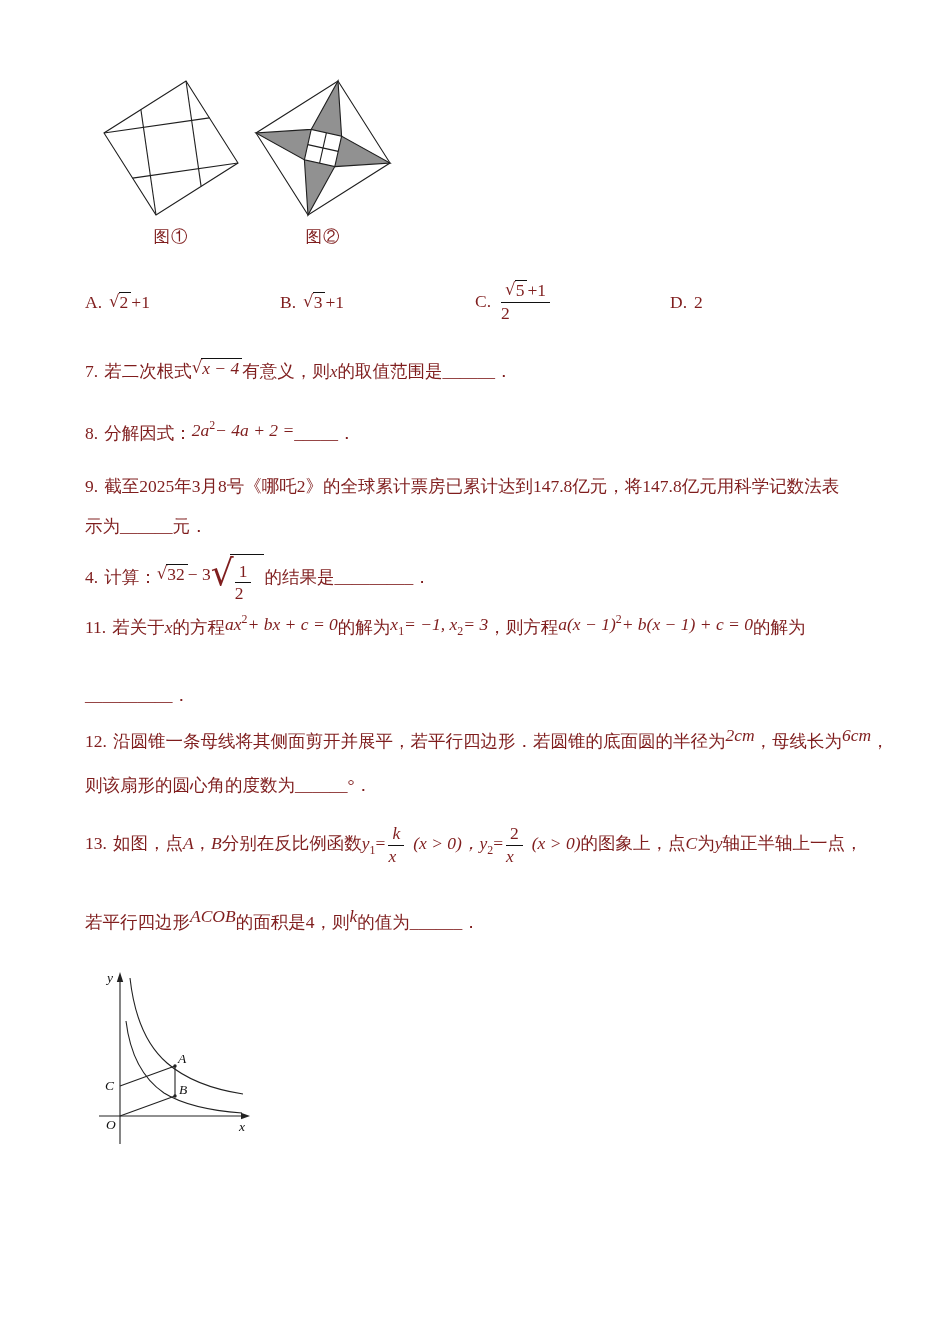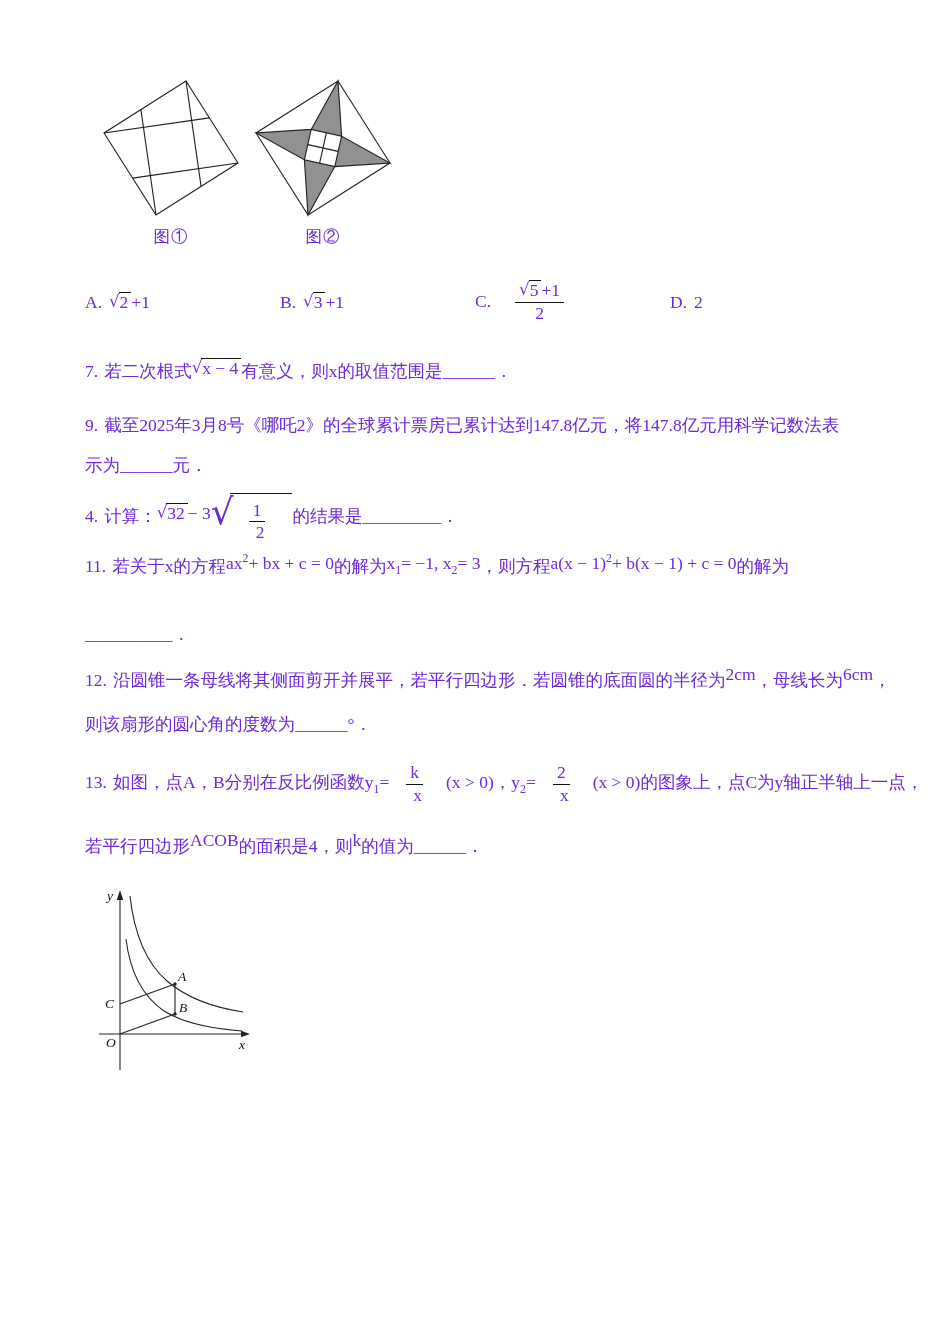--- a/index.html
+++ b/index.html
@@ -1,63 +1,63 @@
 <!DOCTYPE html>
 <html><head>
 <meta charset="utf-8">
 <style>
   *{box-sizing:border-box}
   html,body{margin:0;padding:0;background:#fff}
-  .page{width:950px;height:1144px;background:#fff;color:#6d28d9;
+  .page{width:950px;height:1144px;background:#fff;color:#7f1d1d;
         font-family:"Liberation Serif",serif;font-size:17.5px;position:relative;overflow:hidden}
   .content{padding:73px 78px 0 85px}
 
   .figures-row{display:flex;gap:10px;margin-left:15px}
   .figure{text-align:center}
   .fig-label{font-size:16.5px;margin-top:3px;letter-spacing:1px}
 
   .options-row{display:flex;align-items:center;margin-top:28px;height:52px}
   .opt{display:inline-flex;align-items:center;white-space:nowrap}
   .opt-a,.opt-b,.opt-c{width:195px}
   .opt .lbl{margin-right:7px}
 
   .section-header{margin:22px 0 0;font-size:19px;font-weight:bold}
 
   .q{margin:0;line-height:34px}
   .q .num{margin-right:6px}
   .block{display:block;white-space:nowrap}
-  .v{}
+  .v{font-style:italic}
   .raise{position:relative;top:-6px}
   .raise-sm{position:relative;top:-3px}
   sub{font-size:68%}
   sup{font-size:68%}
 
   .sqrt{white-space:nowrap}
   .sqrt .rad{display:inline-block;transform:translateY(-1px);font-family:"DejaVu Sans",sans-serif;font-size:0.95em}
   .sqrt .vin{display:inline-block;border-top:1.2px solid #111;padding:0 3px 0 1px;margin-left:-1px;line-height:1.05}
 
-  .frac{display:inline-block;vertical-align:middle;text-align:center;line-height:1.12;margin:0 17px}
+  .frac{display:inline-block;vertical-align:middle;line-height:1.12;margin:0 3px}
   .frac .num{display:block;border-bottom:1.2px solid #111;padding:0 4px 1px}
   .frac .den{display:block;padding-top:1px}
 
   .sqrtf{display:inline-flex;align-items:flex-start;vertical-align:middle;white-space:nowrap}
   .sqrtf .rad2{font-family:"DejaVu Sans",sans-serif;font-size:36px;line-height:38px}
   .sqrtf .vin2{border-top:1.3px solid #111;margin-left:-4px;padding:3px 4px 0 2px}
 
   #q7{margin-top:26px}
   #q8{margin-top:22px}
   #q9{margin-top:16px;line-height:40px}
   #q10{margin-top:8px;line-height:46px}
   #q11{line-height:36px}
   #q11 .blankline{margin-top:26px}
   #q12{margin-top:10px;line-height:36px}
   #q12 .line2{margin-top:8px}
   #q13{margin-top:12px}
   #q13 .line1{line-height:56px}
-  #q13 .line2{margin-top:11px;line-height:36px}
+  #q13 .line2{margin-top:20px;line-height:48px}
 
   .graph-wrap{margin-top:20px}
   .glabel{font-family:"Liberation Serif",serif;font-style:italic;font-size:13.5px;fill:#111}
 </style>
 </head>
 <body>
 
 <div class="page">
   <div class="content">
 
@@ -110,20 +110,23 @@
         <span class="lbl">D.</span>
         <span>2</span>
       </span>
     </div>
 
 
     <p class="q" id="q7">
       <span class="num">7.</span><span>若二次根式</span><span class="sqrt raise-sm"><span class="rad">√</span><span class="vin v">x − 4</span></span><span>有意义，则</span><span class="v">x</span><span>的取值范围是______．</span>
     </p>
 
+    <p class="q" id="q8">
+      <span class="num">8.</span><span>分解因式：</span><span class="raise-sm"><span class="v">2a</span><sup>2</sup><span class="v">− 4a + 2 =</span></span><span>_____．</span>
+    </p>
 
     <p class="q" id="q9">
       <span class="block"><span class="num">9.</span><span>截至2025年3月8号《哪吒2》的全球累计票房已累计达到147.8亿元，将147.8亿元用科学记数法表</span></span>
       <span class="block">示为______元．</span>
     </p>
 
     <p class="q" id="q10">
       <span class="num">4.</span><span>计算：</span><span class="sqrt raise-sm"><span class="rad">√</span><span class="vin">32</span></span><span class="raise-sm">− 3</span><span class="sqrtf">
           <span class="rad2">√</span>
           <span class="vin2"><span class="frac"><span class="num">1</span><span class="den">2</span></span></span>

